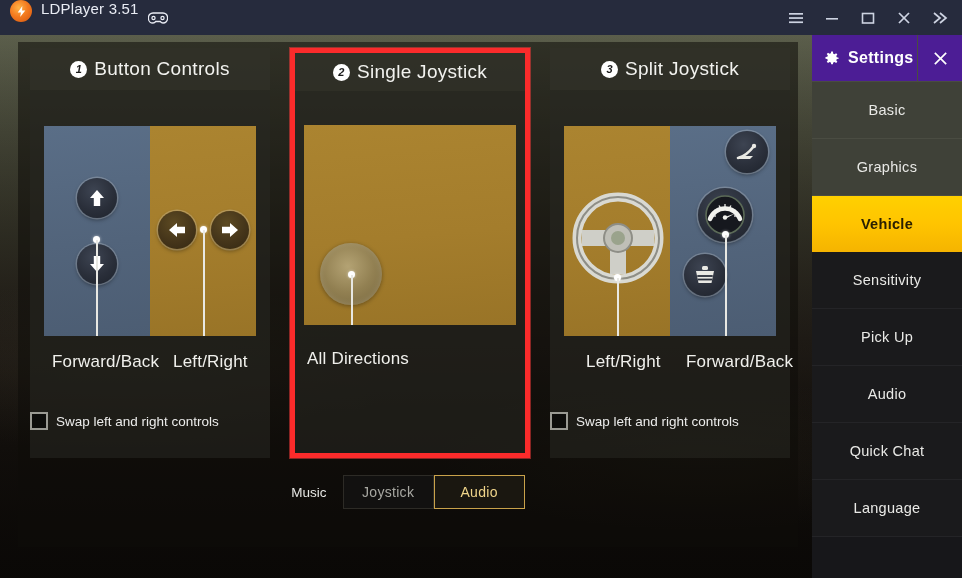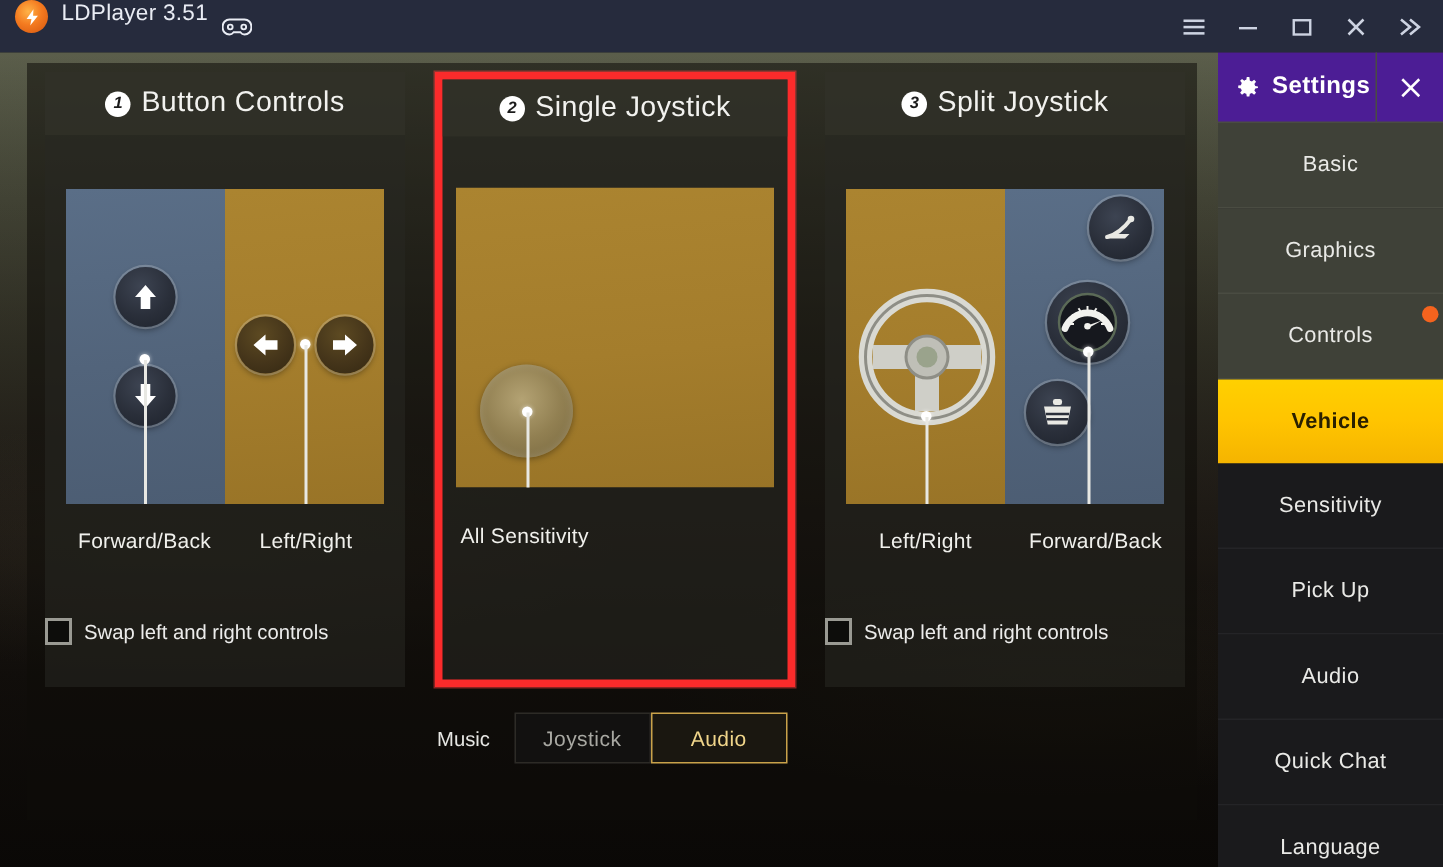--- a/index.html
+++ b/index.html
@@ -158,21 +158,21 @@
   }
   .leader-dot {
     position: absolute;
     width: 7px; height: 7px; border-radius: 50%;
     background: #ffffff;
     box-shadow: 0 0 3px rgba(255,255,255,.6);
   }
 
   .cap {
     position: absolute;
-    color: #f0f0ec; font-size: 14px; letter-spacing: .2px;
+    color: #f0f0ec; font-size: 17px; letter-spacing: .2px;
     white-space: nowrap;
   }
 
   .swap-row {
     position: absolute; left: 0; bottom: 28px;
     width: 100%;
     display: flex; align-items: center; justify-content: flex-start; gap: 8px;
   }
   .checkbox {
     width: 14px; height: 14px;
@@ -366,21 +366,21 @@
           <div class="panel-title">Single Joystick</div>
         </div>
         <div class="panel-body">
           <div class="preview" style="left:9px; top:34px; width:212px; height:200px;">
             <div class="half gold w100">
               <div class="joy-knob" style="left:16px; top:118px;"></div>
               <div class="leader-dot" style="left:44px; top:146px;"></div>
               <div class="leader" style="left:47px; top:150px; height:80px;"></div>
             </div>
           </div>
-          <div class="cap" style="left:12px; top:258px;">All Sensitivity</div>
+          <div class="cap" style="left:12px; top:258px;">All Directions</div>
         </div>
       </div>
 
       <div class="panel p3">
         <div class="panel-head">
           <div class="badge">3</div>
           <div class="panel-title">Split Joystick</div>
         </div>
         <div class="panel-body">
           <div class="preview">
@@ -472,24 +472,20 @@
         </svg>
       </div>
     </div>
 
     <div class="sb-item">
       <span>Basic</span>
     </div>
     <div class="sb-item">
       <span>Graphics</span>
     </div>
-    <div class="sb-item">
-      <span>Controls</span>
-      <span class="notif-dot"></span>
-    </div>
     <div class="sb-item active">
       <span>Vehicle</span>
     </div>
     <div class="sb-item dark">
       <span>Sensitivity</span>
     </div>
     <div class="sb-item dark">
       <span>Pick Up</span>
     </div>
     <div class="sb-item dark">

